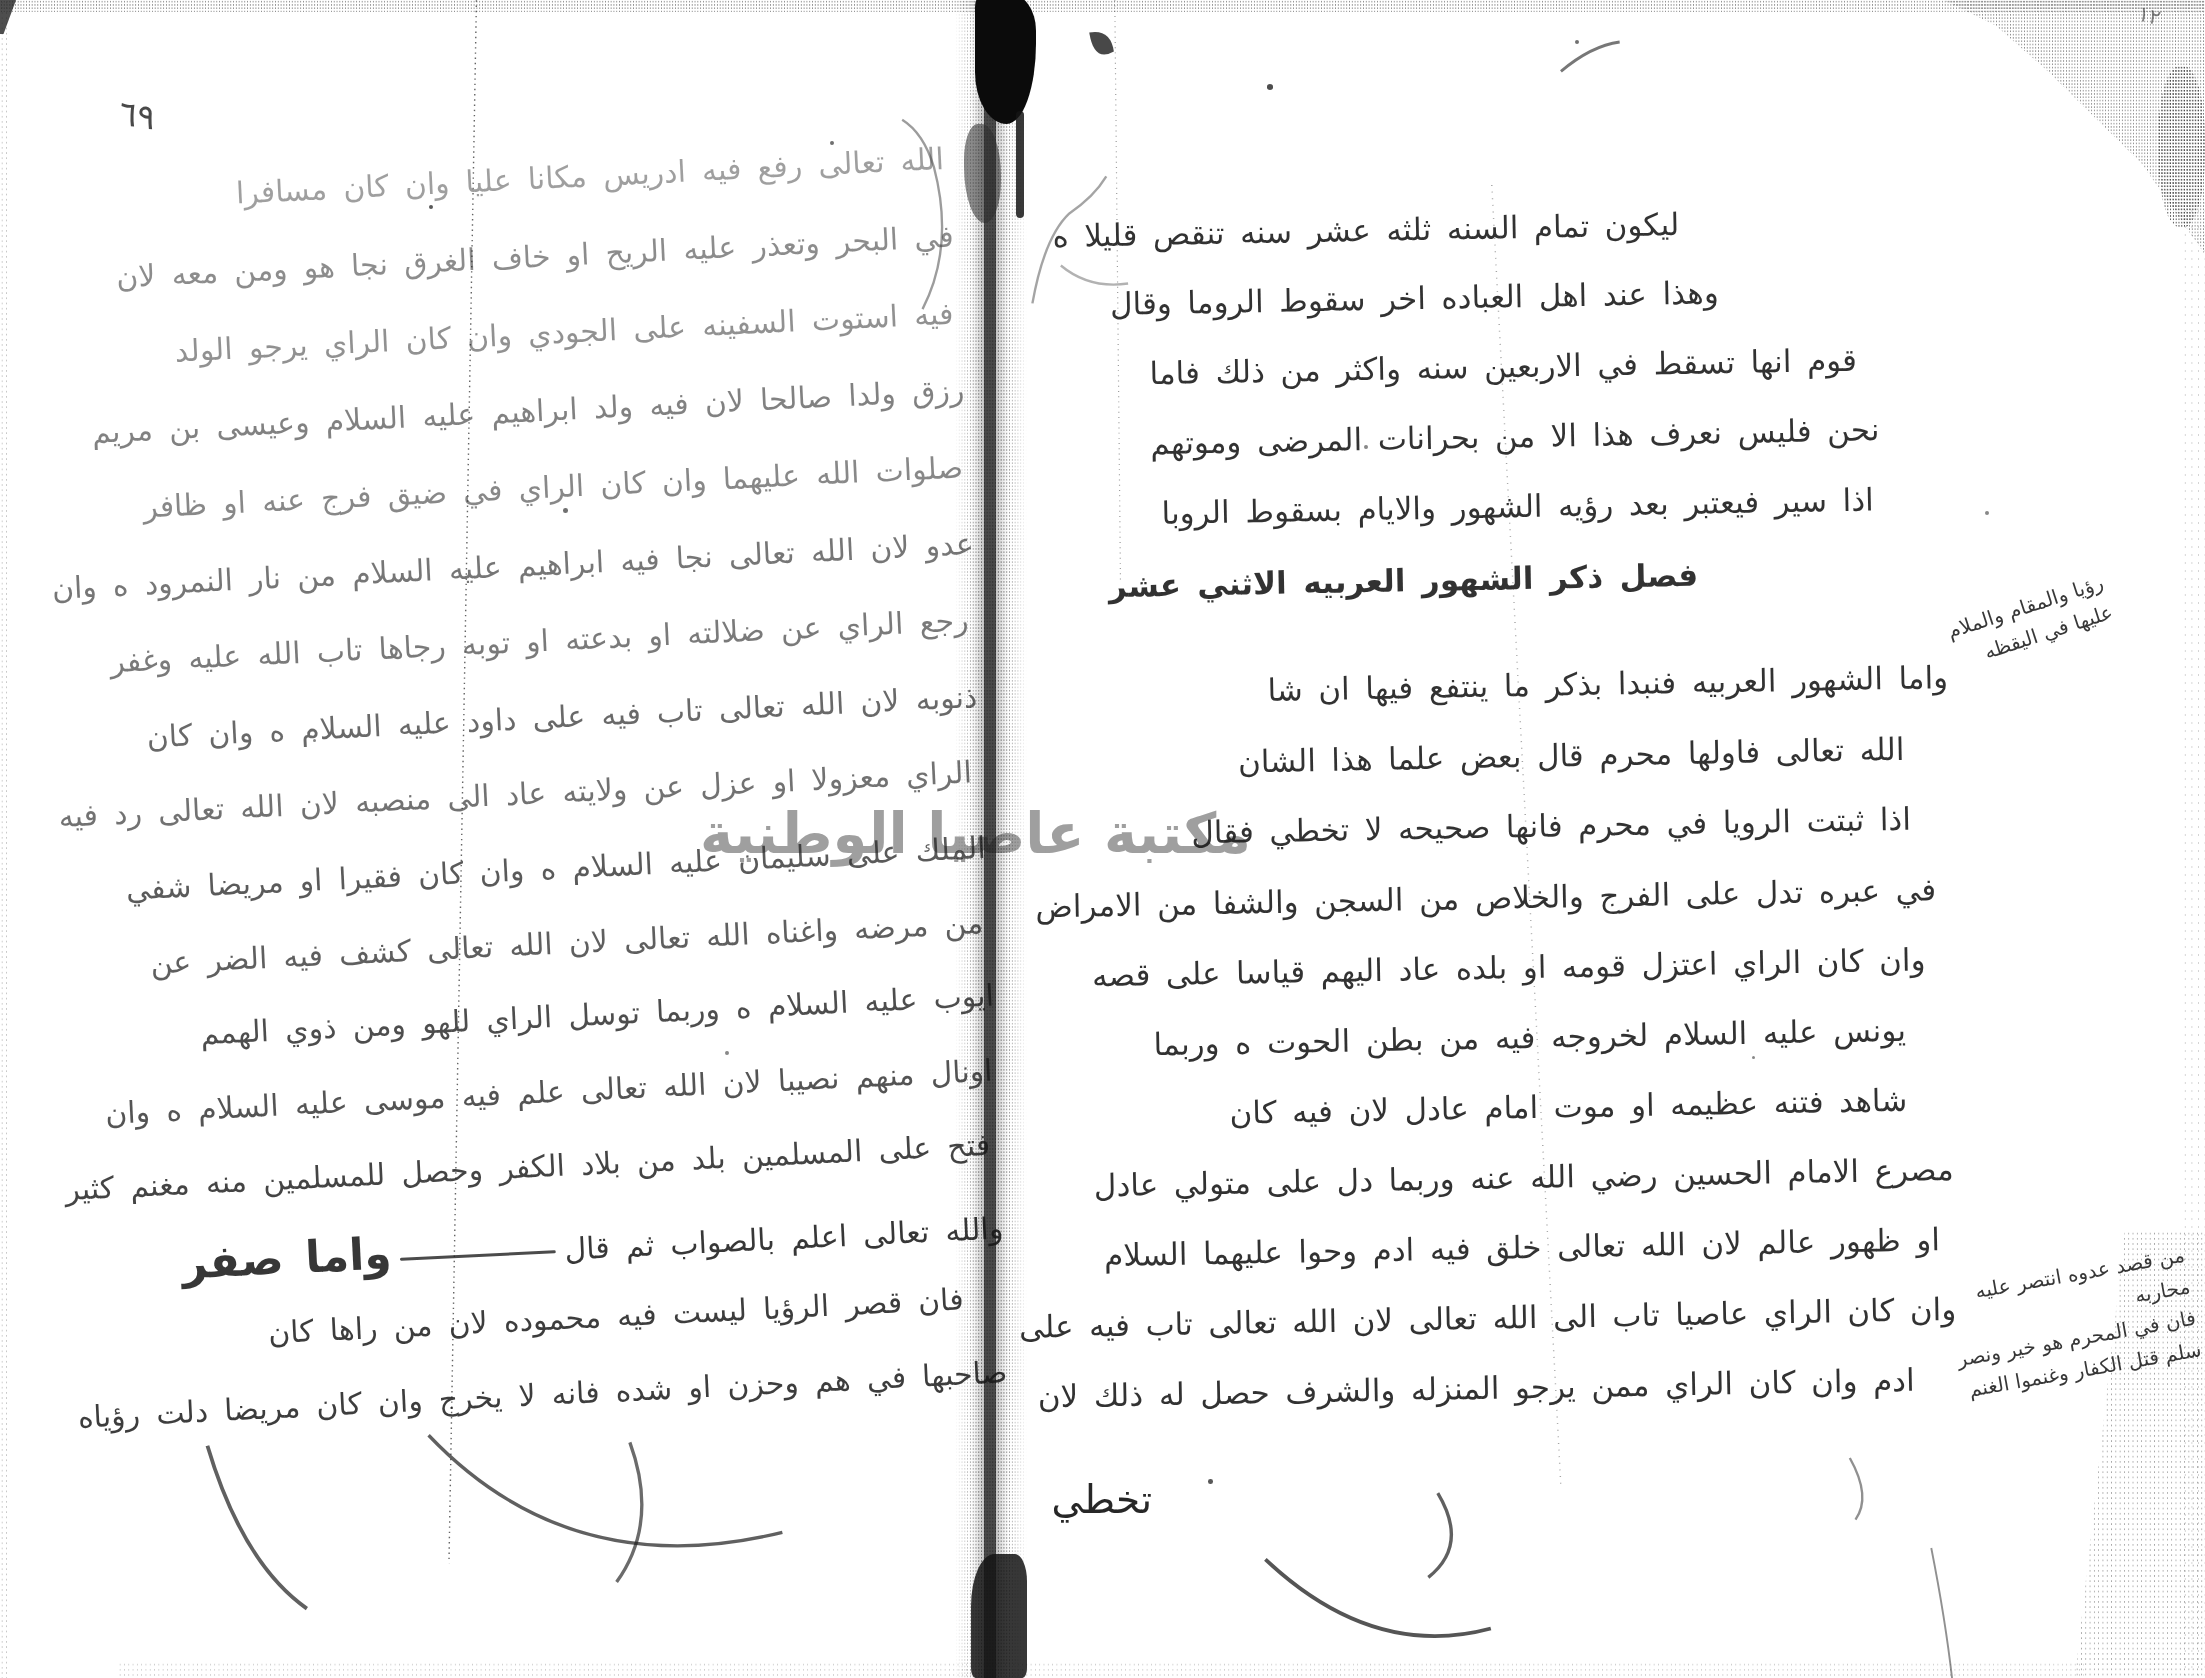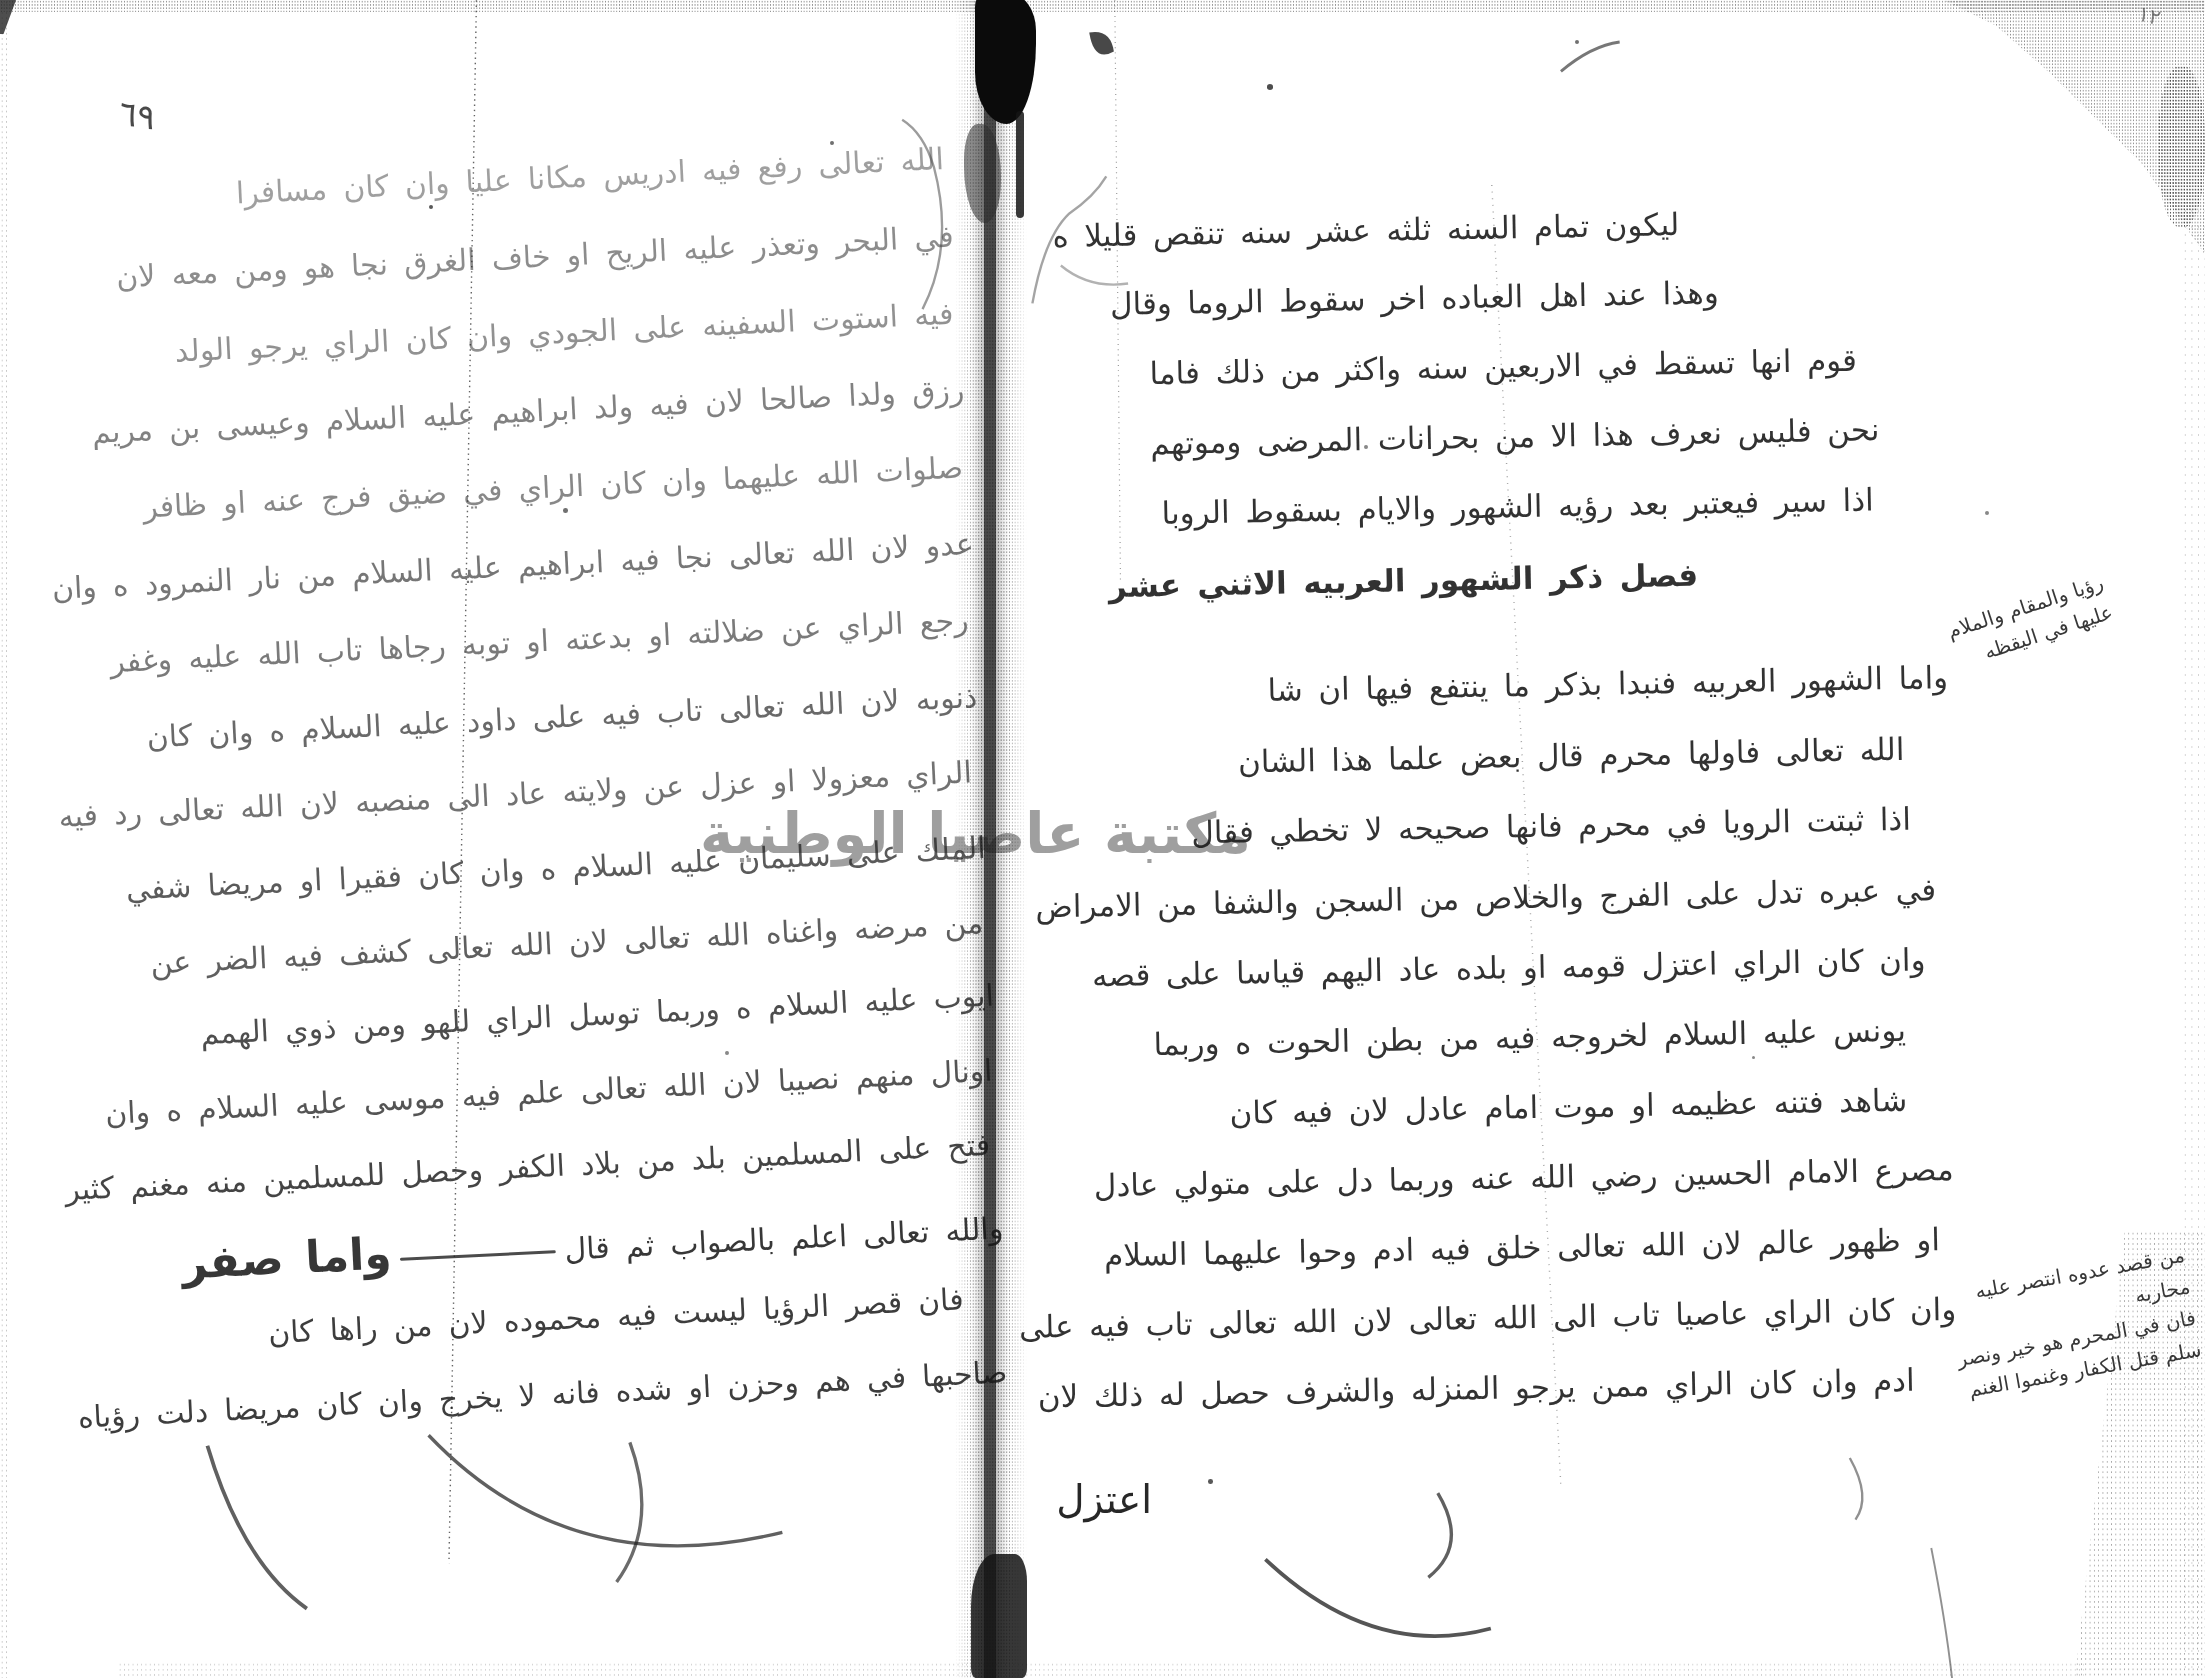--- a/index.html
+++ b/index.html
@@ -137,21 +137,21 @@
       <div>رؤيا والمقام والملام</div>
       <div>عليها في اليقظه</div>
     </div>
     <div class="margin-note mn-lower">
       <div>من قصد عدوه انتصر عليه</div>
       <div>محاربه</div>
       <div>فان في المحرم هو خير ونصر</div>
       <div>سلم قتل الكفار وغنموا الغنم</div>
     </div>
 
-    <div class="catchword">اعتزل</div>
+    <div class="catchword">تخطي</div>
   </div>
 
   <div>
     <div class="noise dots-sm gutter-noise"></div>
     <div class="gutter-core"></div>
     <div class="gutter-blob-top"></div>
     <div class="gutter-blob-mid"></div>
     <div class="gutter-blob-bottom"></div>
   </div>
 

